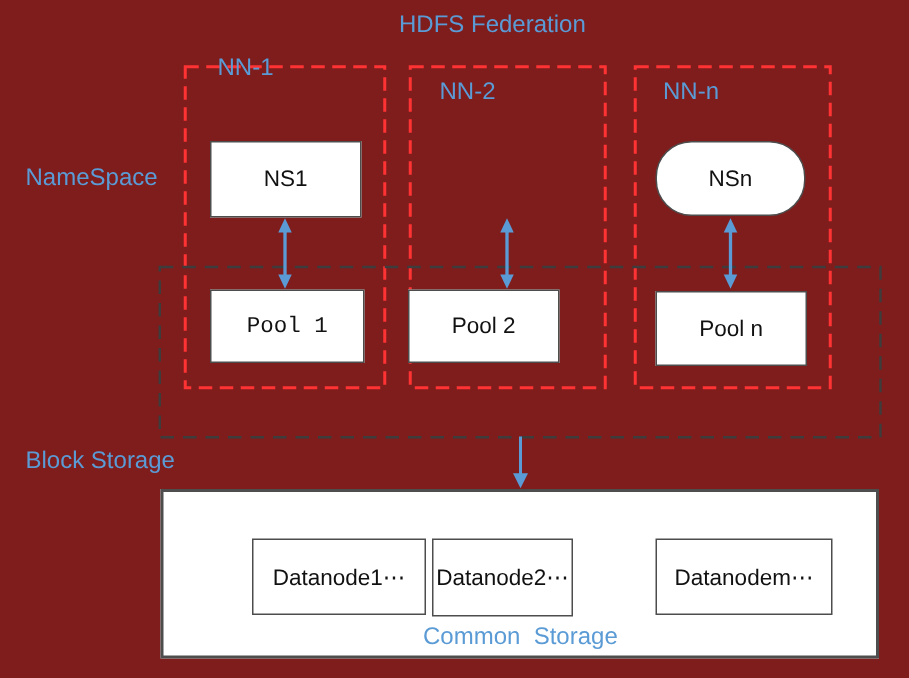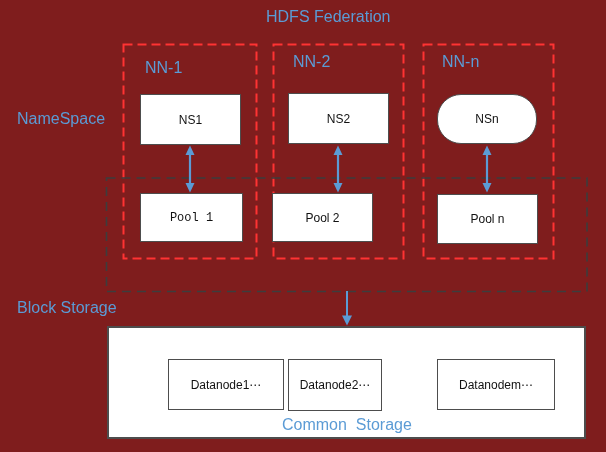--- a/index.html
+++ b/index.html
@@ -30,21 +30,21 @@
     white-space: pre;
   }
   .node {
     position: absolute;
     box-sizing: border-box;
     background: #ffffff;
     border: 1.5px solid #4d4d4d;
     display: flex;
     align-items: center;
     justify-content: center;
-    font-size: 12px;
+    font-size: 15px;
     color: #111111;
     white-space: pre;
   }
   .container-box {
     position: absolute;
     box-sizing: border-box;
     border: 2px solid #4d4d4d;
     background: #ffffff;
   }
 </style>
@@ -81,26 +81,25 @@
       <line x1="347" y1="291" x2="347" y2="317" stroke-width="2"></line>
       <polygon points="347,325.5 342,315.5 352,315.5" stroke="none"></polygon>
     </g>
   </svg>
 
   <div class="title" style="left:266px; top:8px;">HDFS Federation</div>
 
   <div class="lbl" style="left:17px; top:110px;">NameSpace</div>
   <div class="lbl" style="left:17px; top:299px;">Block Storage</div>
 
-  <div class="lbl" style="left:145px; top:59px;">NN-1</div>
+  <div class="lbl" style="left:145px; top:37px;">NN-1</div>
   <div class="lbl" style="left:293px; top:53px;">NN-2</div>
   <div class="lbl" style="left:442px; top:53px;">NN-n</div>
 
   <div class="node" style="left:140px; top:94px; width:101px; height:51px;">NS1</div>
-  <div class="node" style="left:288px; top:93px; width:101px; height:51px;">NS2</div>
   <div class="node" style="left:437px; top:94px; width:100px; height:50px;border-radius:24px;">NSn</div>
 
   <div class="node" style="left:140px; top:193px; width:103px; height:49px;font-family:Liberation Mono, monospace;">Pool 1</div>
   <div class="node" style="left:272px; top:193px; width:101px; height:49px;">Pool 2</div>
   <div class="node" style="left:437px; top:194px; width:101px; height:50px;">Pool n</div>
 
 
   <div class="container-box" style="left:107px; top:326px; width:479px; height:113px;"></div>
 
   <div class="node" style="left:140px; top:359px; width:116px; height:51px;margin-left:28px;">Datanode1⋯</div>

